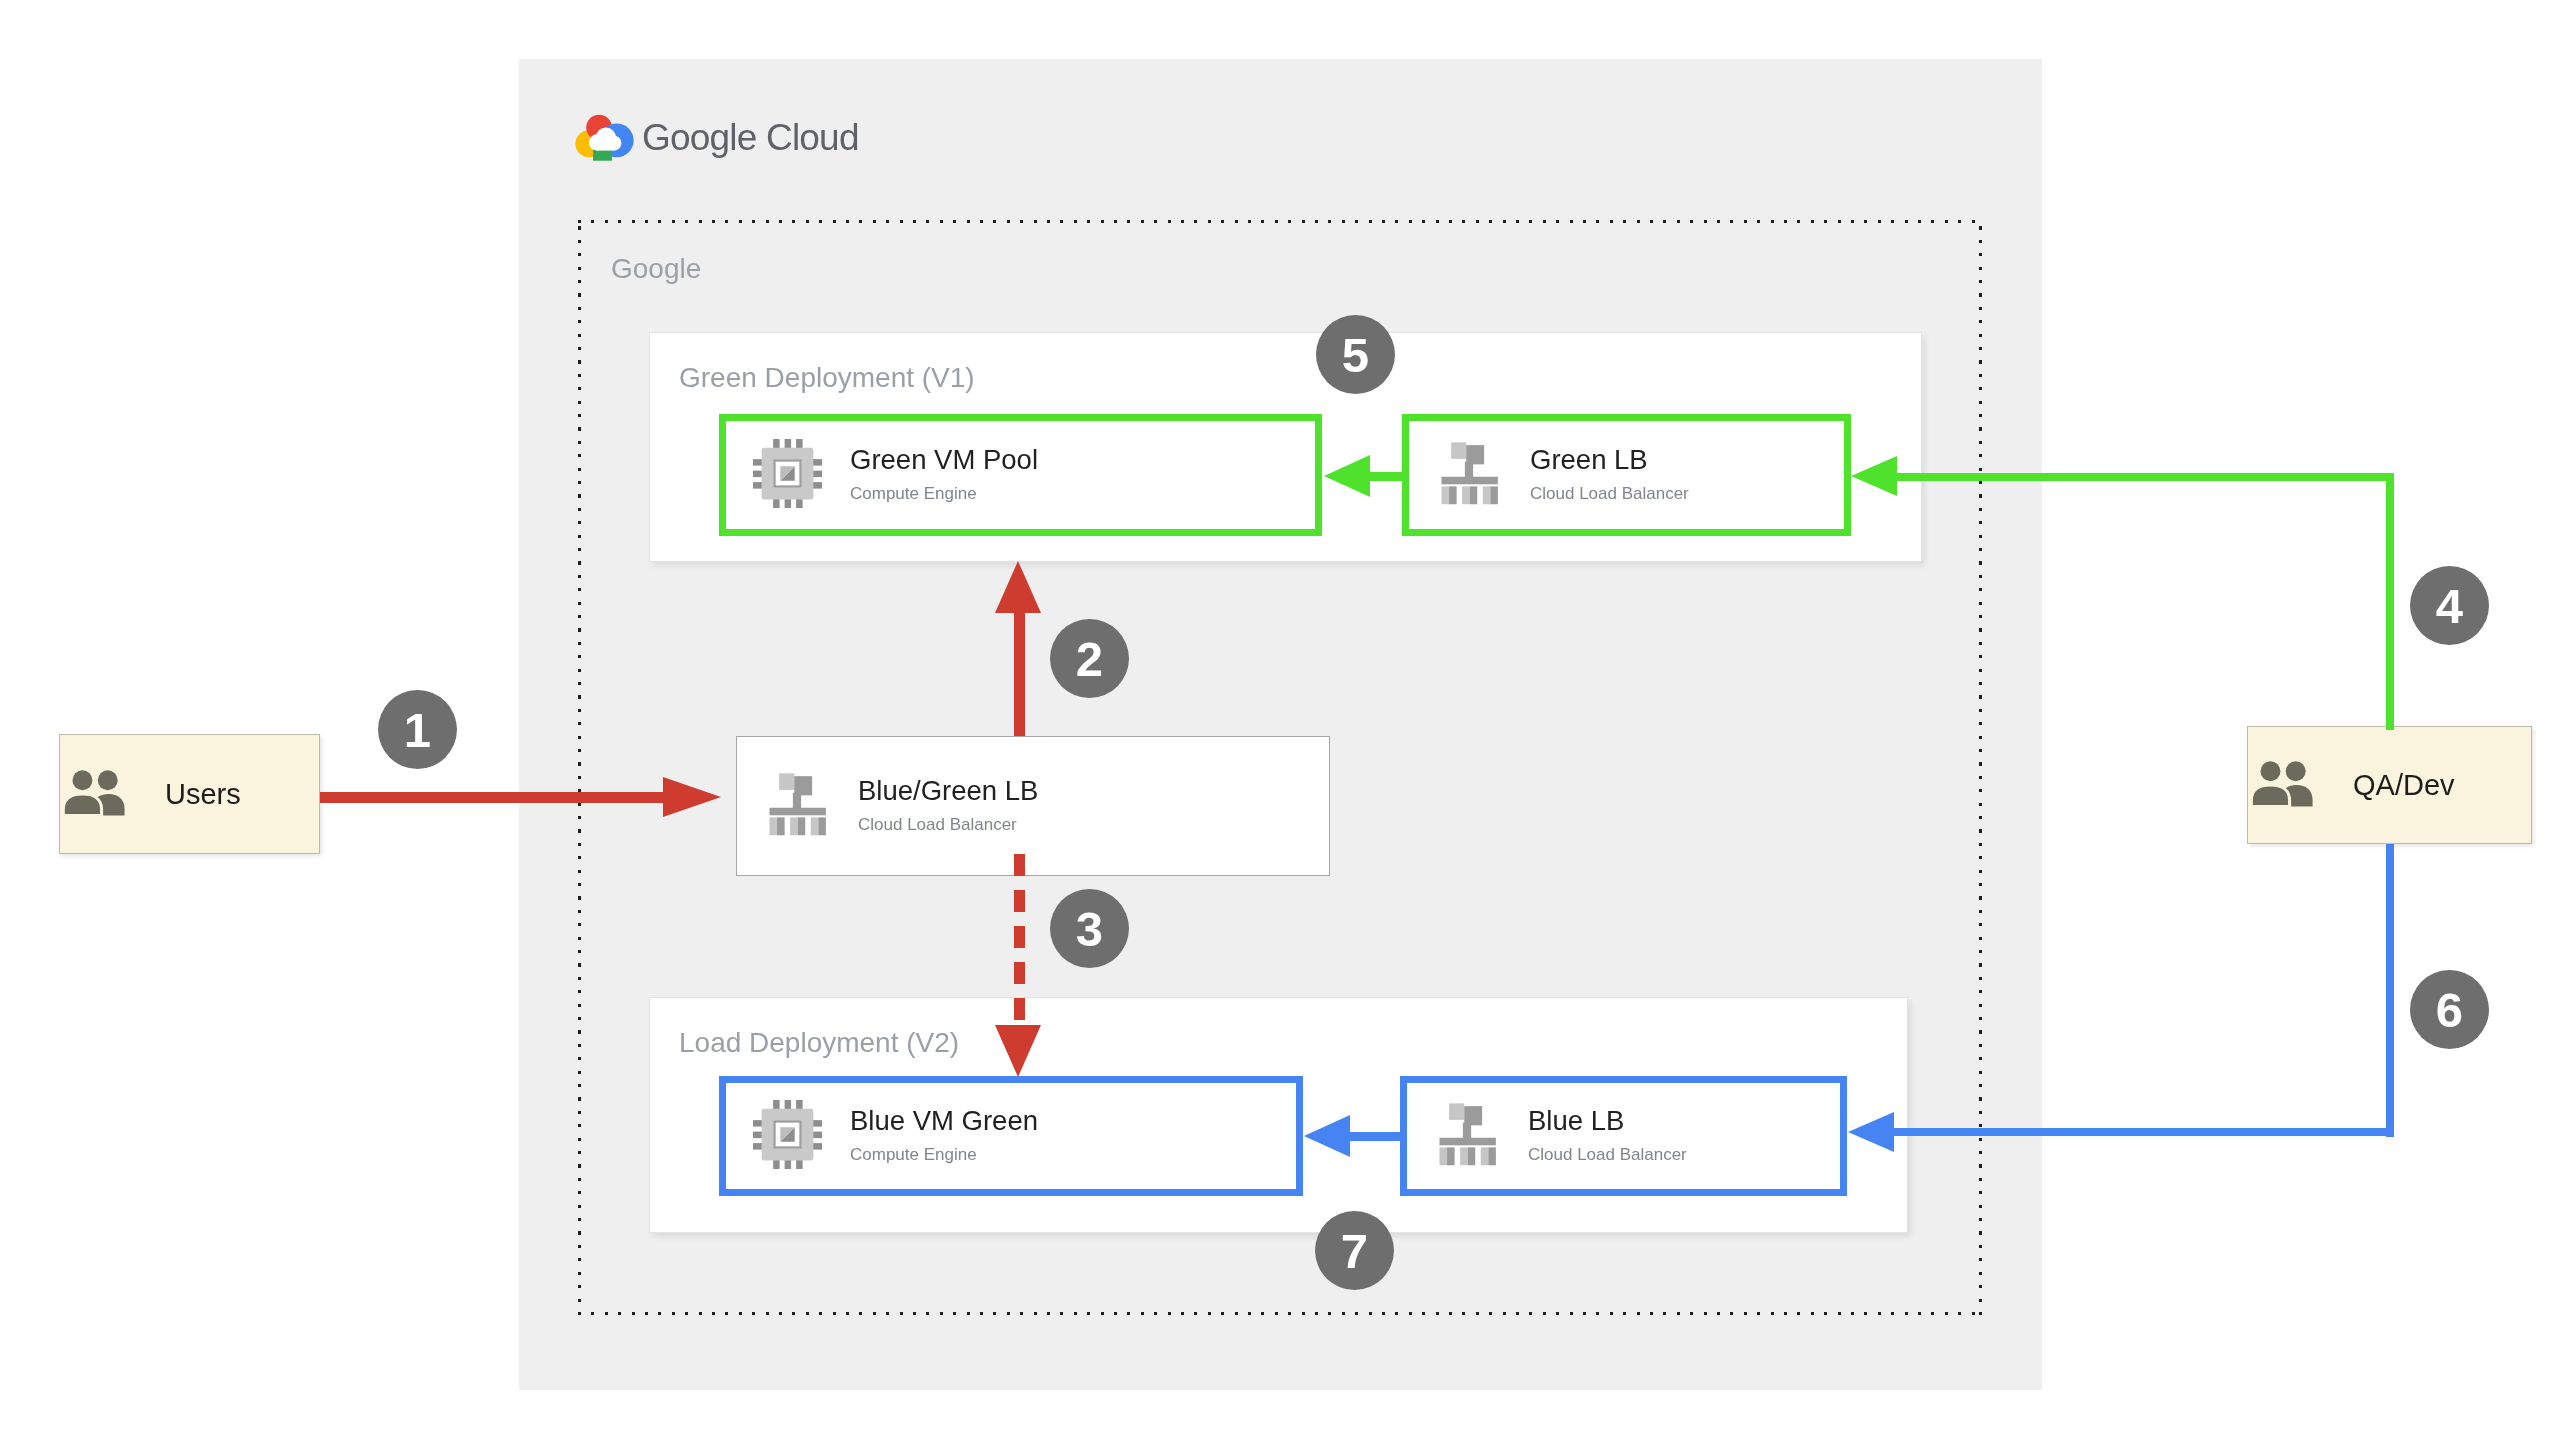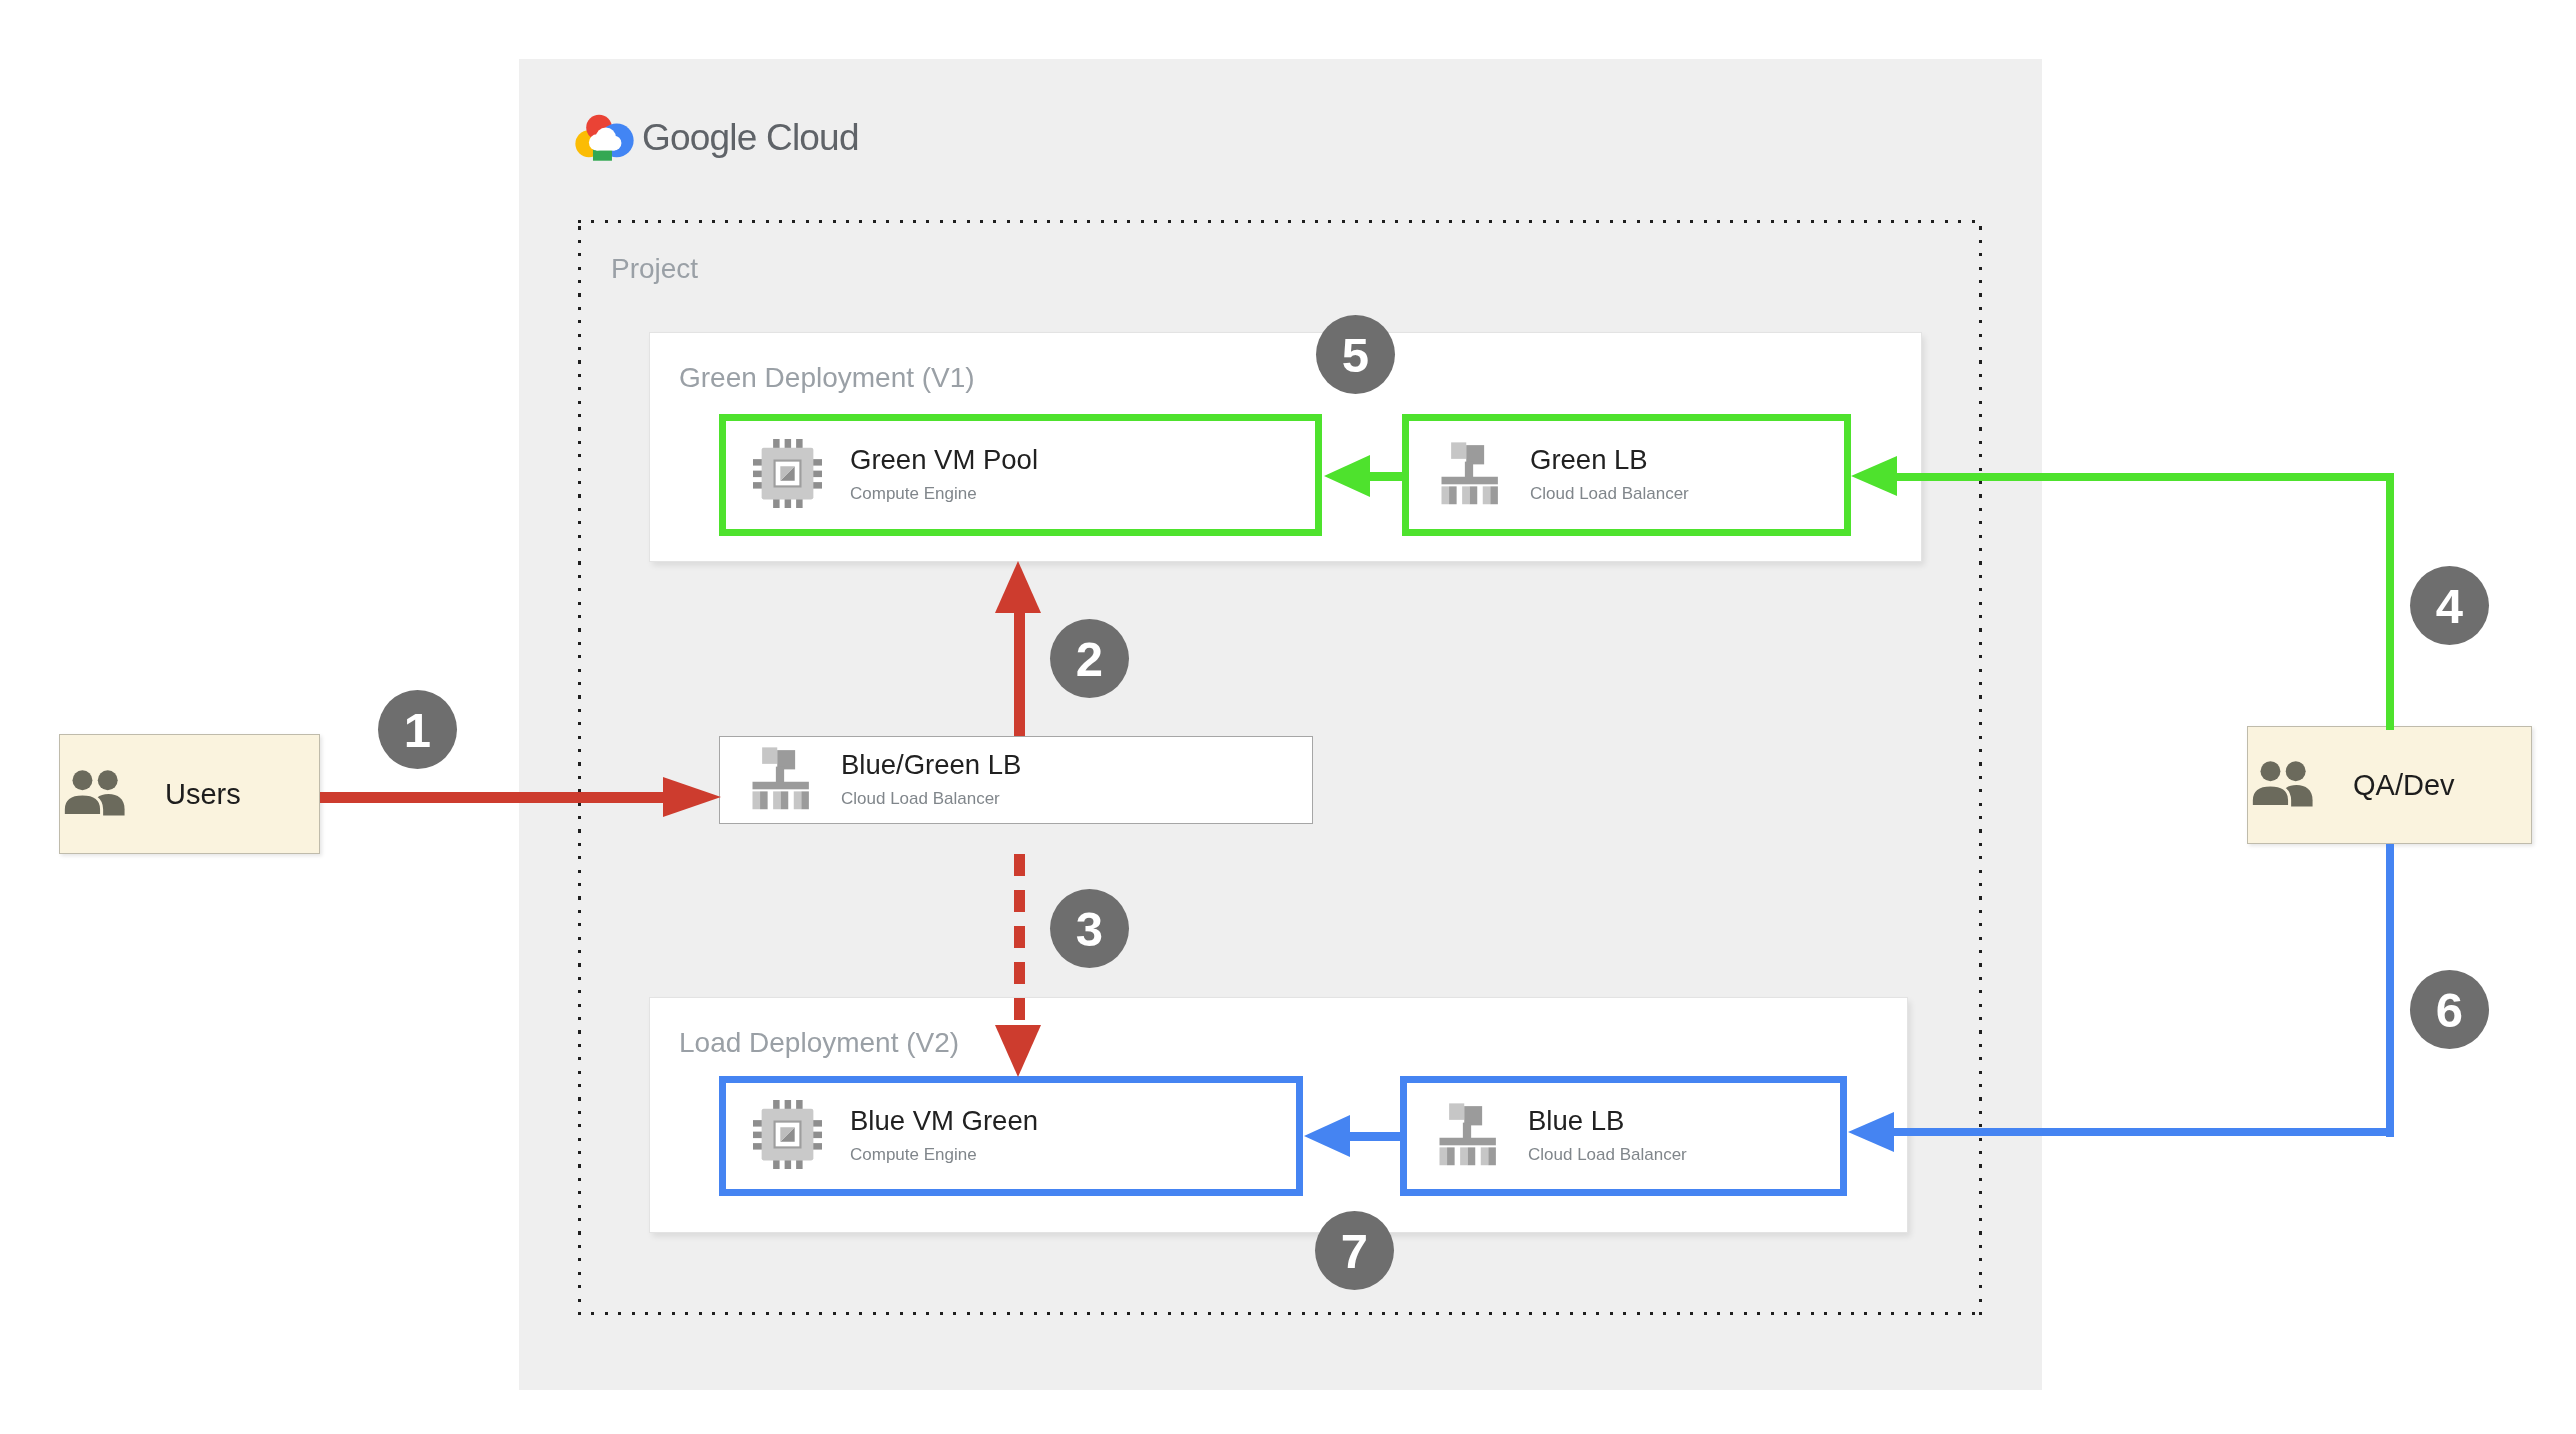--- a/index.html
+++ b/index.html
@@ -35,21 +35,21 @@
   
   .card{background:#fff;display:flex;align-items:center;gap:28px;padding-left:27px;box-sizing:border-box;}
   .card .txt{display:flex;flex-direction:column;justify-content:center;}
   .card .t{font-size:27.5px;color:var(--title);line-height:36px;white-space:nowrap;}
   .card .s{font-size:17px;color:var(--subtitle);line-height:31px;white-space:nowrap;}
   .card-green{border:7.9px solid var(--green);}
   .card-blue{border:7.9px solid var(--blue);}
   .card-plain{border:1.6px solid var(--cardBorder);}
   .c-gvm{left:719px;top:414px;width:603px;height:122px;}
   .c-glb{left:1402px;top:414px;width:449px;height:122px;}
-  .c-router{left:719px;top:736px;width:594px;height:88px;}
+  .c-router{left:736px;top:736px;width:594px;height:140px;}
   .c-bvm{left:719px;top:1076px;width:584px;height:120px;}
   .c-blb{left:1400px;top:1076px;width:447px;height:120px;}
   
   .actor{background:var(--cream);border:1.6px solid var(--creamBorder);display:flex;align-items:center;gap:31px;box-sizing:border-box;box-shadow:1.6px 2.4px 3.9px rgba(0,0,0,.10);}
   .actor .t{font-size:29px;color:#1d1d1d;white-space:nowrap;}
   .a-users{left:59px;top:734px;width:261px;height:120px;}
   .a-qa{left:2247px;top:726px;width:285px;height:118px;}
   
   .badge{width:79px;height:79px;border-radius:50%;background:var(--badge);color:#fff;
     font-size:49px;font-weight:bold;display:flex;align-items:center;justify-content:center;z-index:9;}
@@ -80,21 +80,21 @@
         <circle cx="34" cy="44" r="12" fill="#FFFFFF"></circle>
         <circle cx="47" cy="37" r="15" fill="#FFFFFF"></circle>
         <circle cx="59" cy="45" r="11" fill="#FFFFFF"></circle>
         <rect x="33" y="44" width="27" height="12" fill="#FFFFFF"></rect>
       </svg>
     </span>
     <span class="logo-text">Google Cloud</span>
   </div>
 
   <div class="abs project"></div>
-  <div class="abs zone-label" style="left:611px;top:253px;">Project</div>
+  <div class="abs zone-label" style="left:611px;top:253px;">Google</div>
 
   <div class="abs dep-box dep-green"></div>
   <div class="abs zone-label" style="left:679px;top:362px;">Green Deployment (V1)</div>
 
   <div class="abs dep-box dep-blue"></div>
   <div class="abs zone-label" style="left:679px;top:1027px;">Load Deployment (V2)</div>
 
   <div class="abs card card-green c-gvm">
     <span>
       <svg width="69" height="69" viewBox="0 0 96 96">

